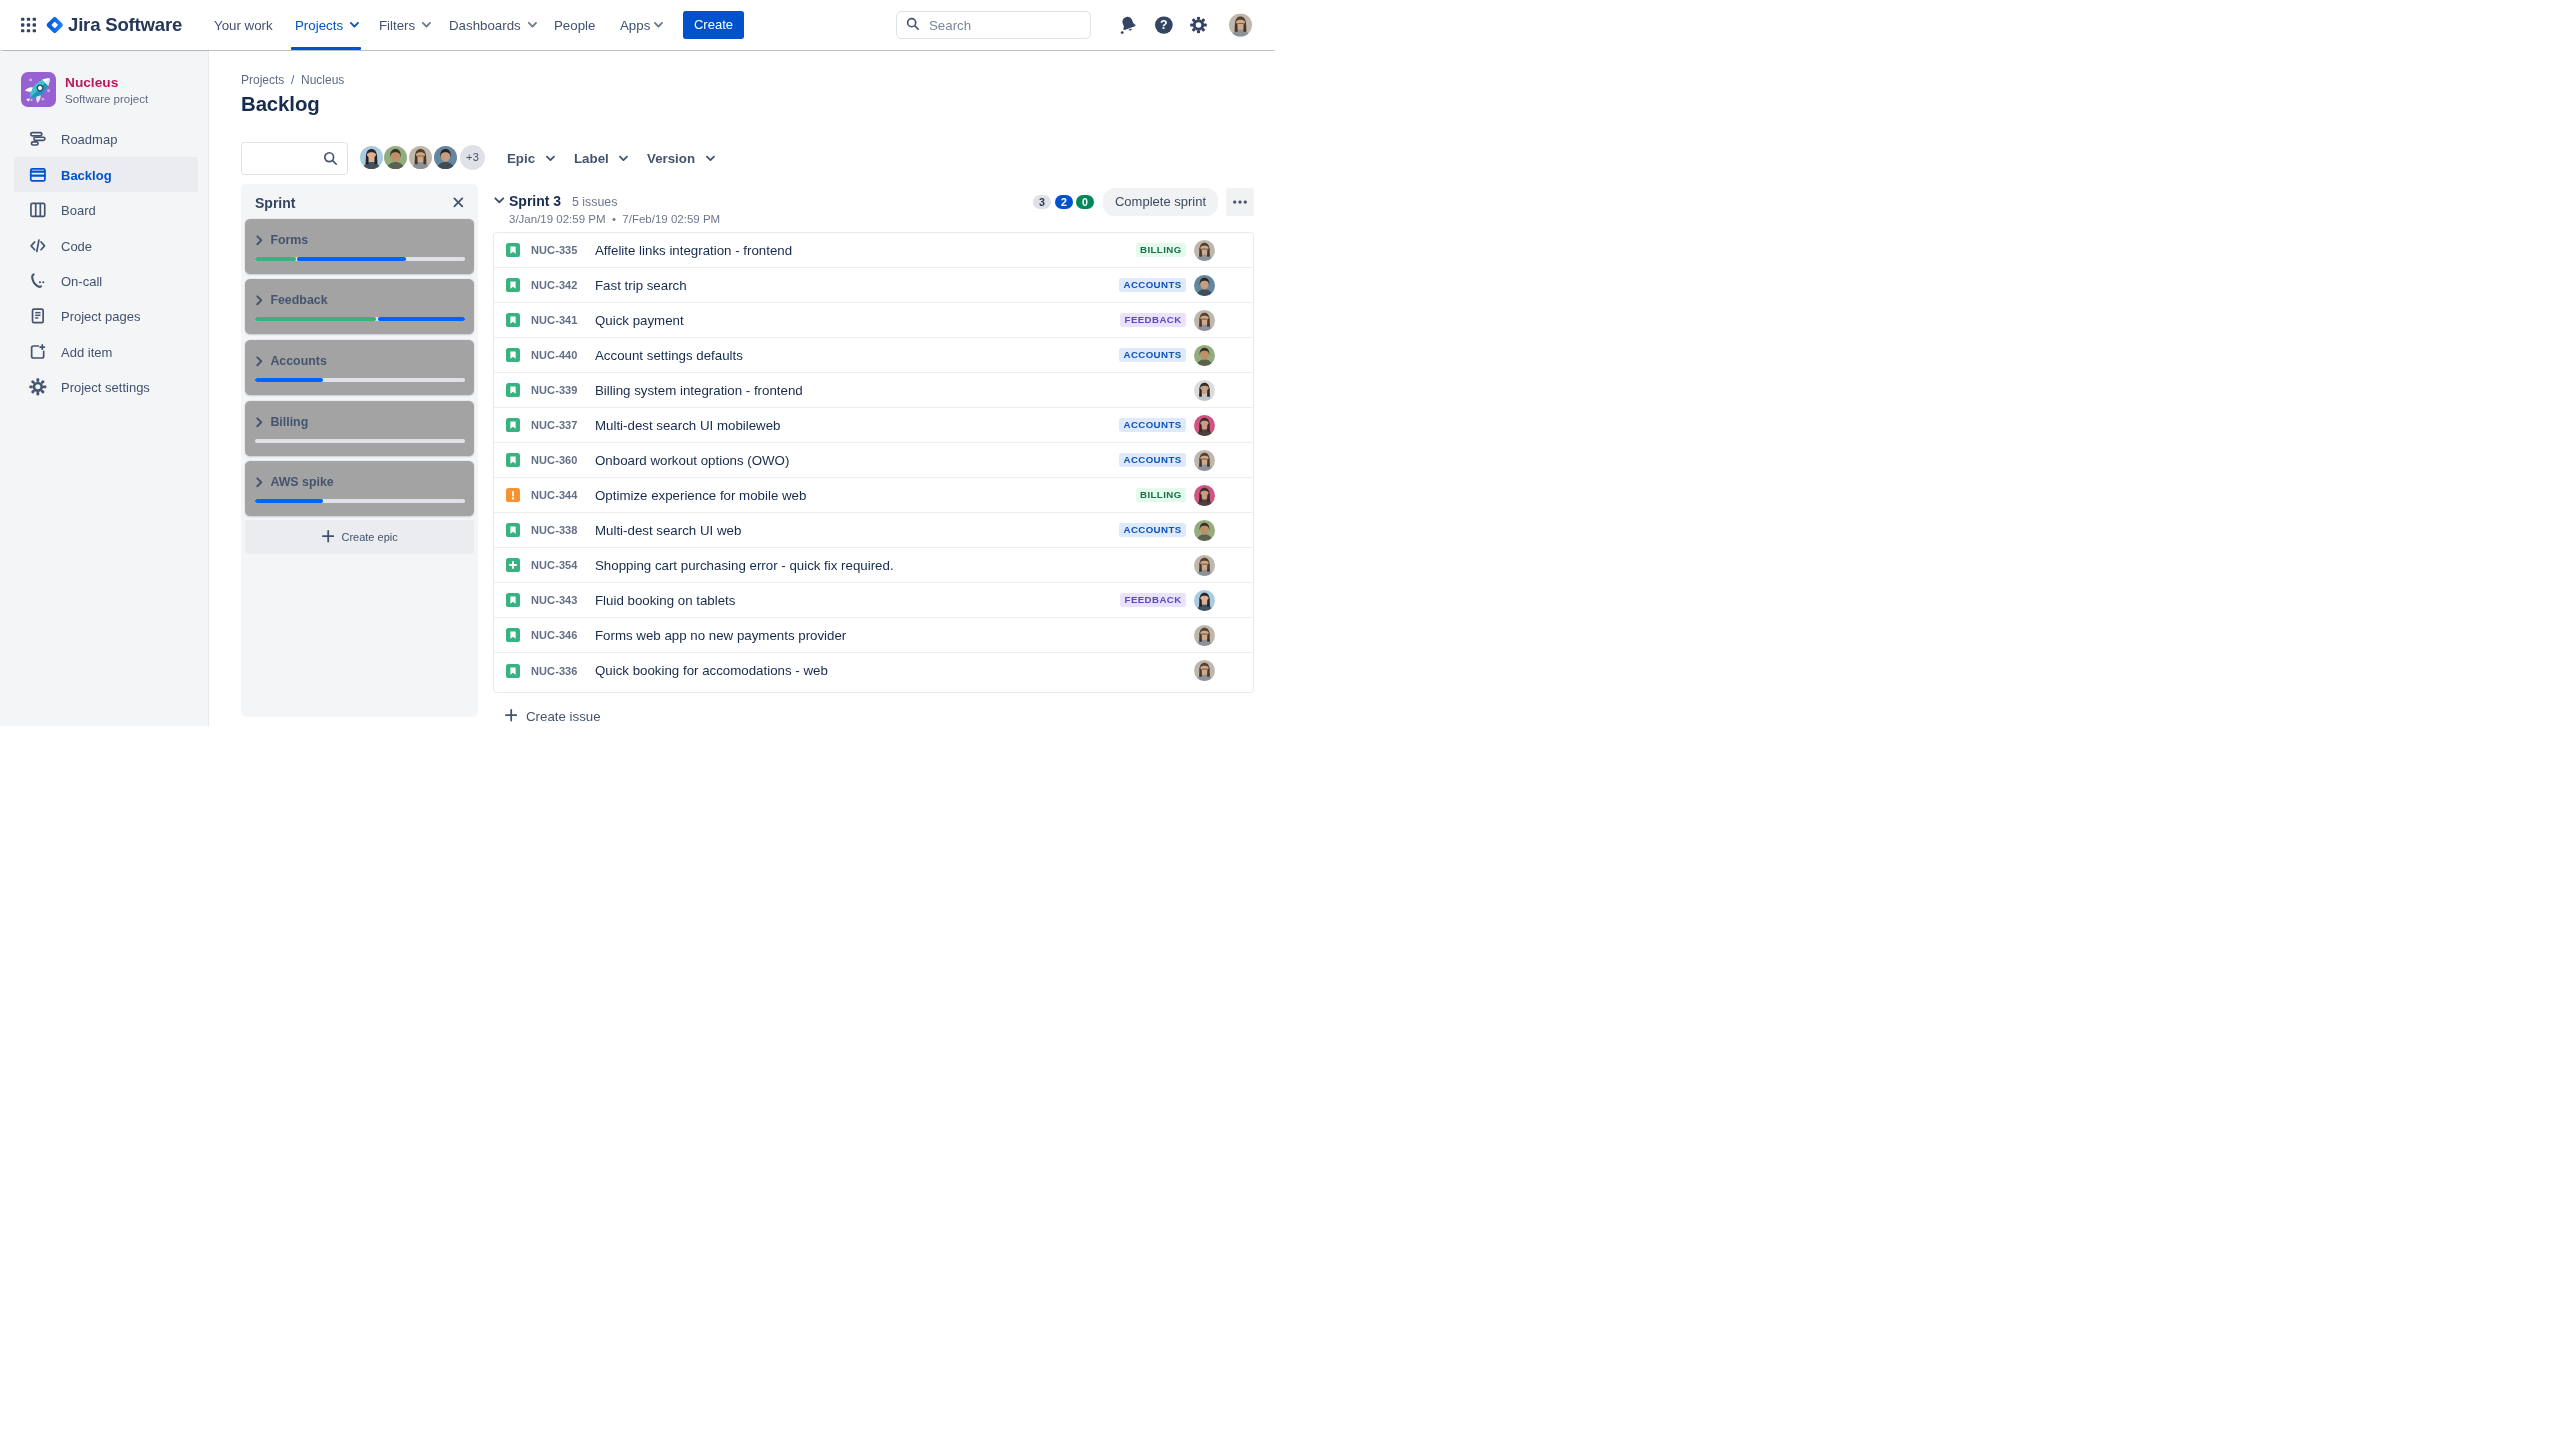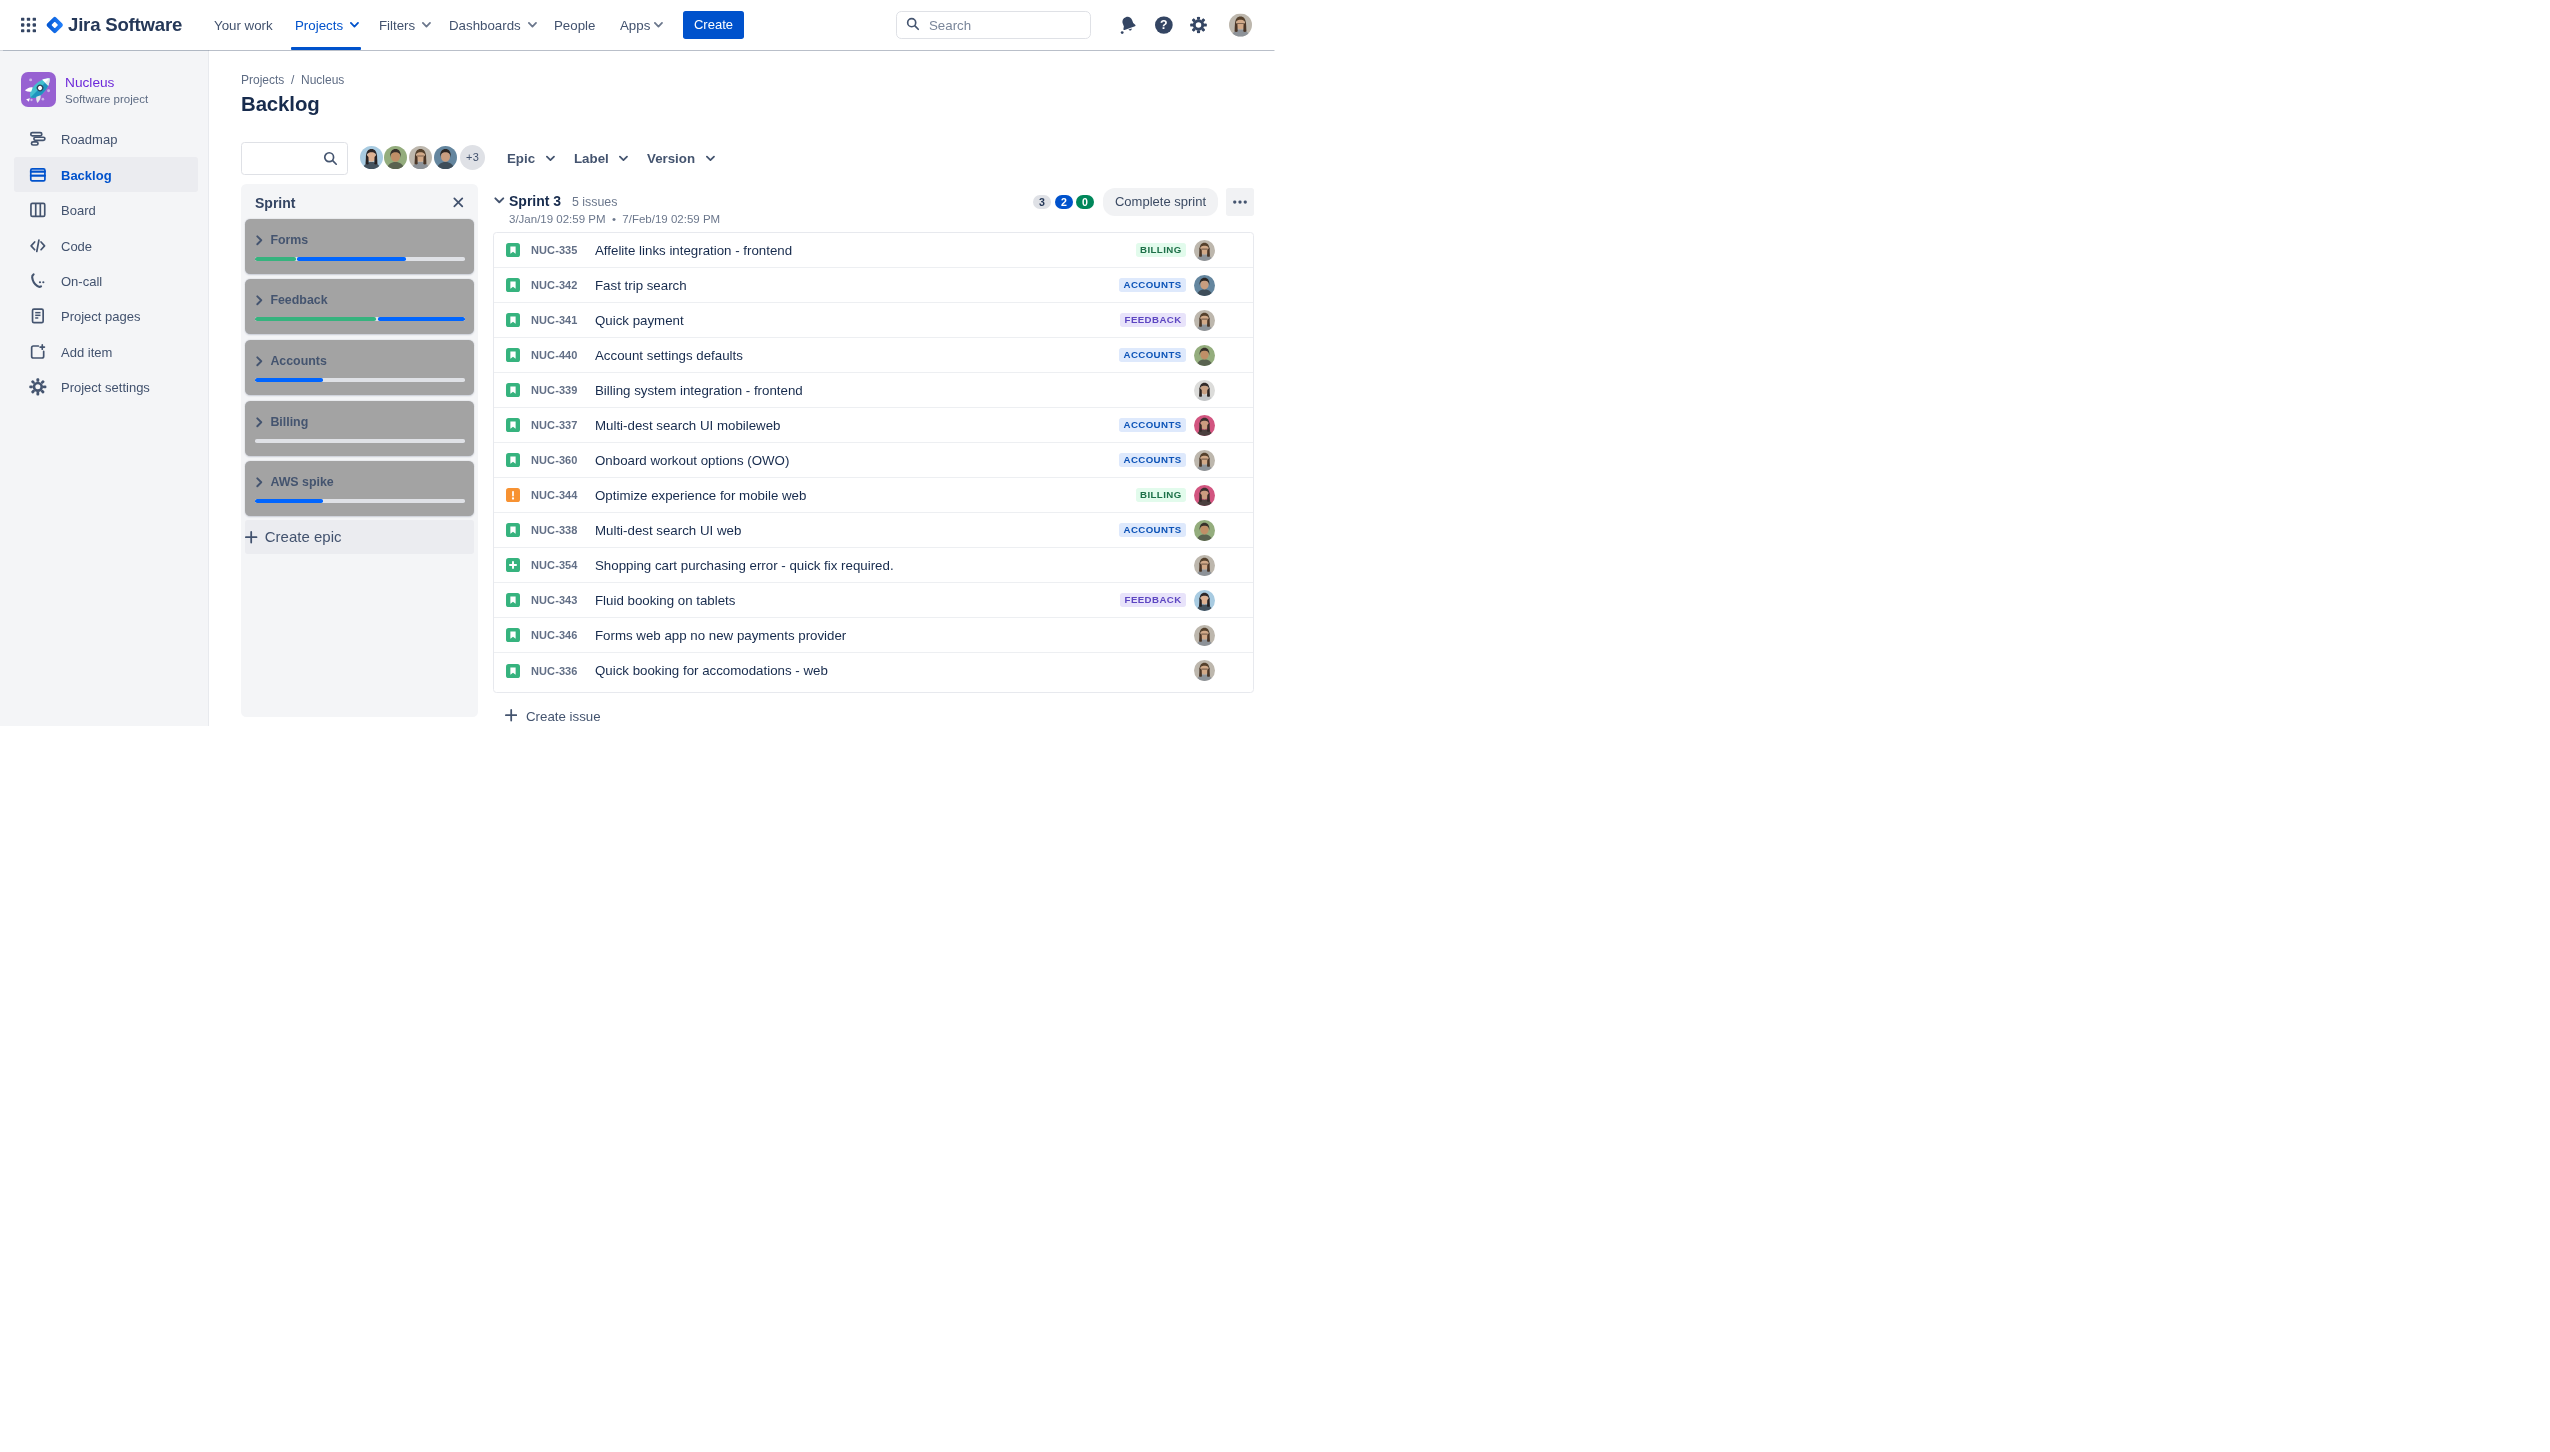--- a/index.html
+++ b/index.html
@@ -17,21 +17,21 @@
 .wordmark{font-size:18.6px;font-weight:600;color:#253858;letter-spacing:-0.2px}
 #underline{position:absolute;left:291px;top:47px;width:70px;height:2.7px;background:#0052CC;border-radius:0.9px}
 #createbtn{position:absolute;left:683px;top:10.6px;width:61px;height:28px;background:#0052CC;border-radius:2.7px;
   color:#fff;font-size:13px;font-weight:500;line-height:28px;text-align:center}
 #navsearch{position:absolute;left:896px;top:10.6px;width:195px;height:28px;border:1.8px solid #DFE1E6;
   border-radius:5.3px;background:#fff}
 #navsearch span{position:absolute;left:32px;top:50%;transform:translateY(-50%);font-size:13.3px;color:#7A869A}
 
 #side{position:absolute;left:0;top:50px;width:209px;height:677px;background:#F4F5F7;border-right:0.9px solid #E8EAEE}
 #projicon{position:absolute;left:21px;top:72px;width:35px;height:35px;border-radius:7px;overflow:hidden}
-#projname{position:absolute;left:65px;top:75px;font-size:13.7px;font-weight:400;color:#6d28d9}
+#projname{position:absolute;left:65px;top:75px;font-size:13.7px;font-weight:700;color:#be185d}
 #projtype{position:absolute;left:65px;top:93px;font-size:11.5px;color:#5E6C84}
 .mitem{position:absolute;left:14px;width:184px;height:35px;border-radius:2.7px;color:#42526E;font-size:13px}
 .mitem .ic{position:absolute;left:15px;top:8.9px;width:17.7px;height:17.7px}
 .mitem .lb{position:absolute;left:47px;top:50%;transform:translateY(-50%);white-space:nowrap}
 .mitem.sel{background:#EBECF0;color:#0052CC;font-weight:600}
 
 #crumb{position:absolute;left:241px;top:73px;font-size:12px;font-weight:500;color:#5E6C84}
 #h1{position:absolute;left:241px;top:93px;font-size:20.4px;font-weight:600;color:#172B4D;letter-spacing:-0.1px}
 #fsearch{position:absolute;left:241px;top:142px;width:107px;height:33px;border:1.8px solid #DFE1E6;border-radius:3.5px;background:#fff}
 .fav{position:absolute;top:145px;width:25px;height:25px;border-radius:50%;border:1.8px solid #fff}
@@ -43,21 +43,21 @@
 #epics{position:absolute;left:241px;top:184px;width:237px;height:533px;background:#F4F5F7;border-radius:5.3px}
 #epics h2{position:absolute;left:14px;top:10.6px;font-size:14px;font-weight:700;color:#344563}
 #epicx{position:absolute;right:14px;top:13.3px}
 .ecard{position:absolute;left:4.4px;width:229px;height:55px;background:#a3a3a3;border-radius:5.3px;
   box-shadow:0 0.9px 1.8px rgba(9,30,66,.18),0 0 0.9px rgba(9,30,66,.12)}
 .ecard .tt{position:absolute;left:25px;top:13.7px;font-size:12.4px;font-weight:700;color:#44546F}
 .ecard .ch{position:absolute;left:10.6px;top:16px}
 .bar{position:absolute;left:9.7px;top:38px;width:210px;height:3.5px;border-radius:1.8px;background:#DFE1E6;overflow:hidden}
 .bar i{position:absolute;top:0;height:3.5px;border-radius:1.8px}
 #cepic{position:absolute;left:4.4px;top:336px;width:229px;height:34px;background:#EBECF0;border-radius:2.7px;
-  font-size:15px;font-weight:500;color:#42526E;text-align:left;line-height:34px}
+  font-size:11px;font-weight:500;color:#42526E;text-align:center;line-height:34px}
 .pill{position:absolute;top:195px;width:17.7px;height:14px;border-radius:8px;font-size:10.6px;font-weight:700;
   text-align:center;line-height:15px}
 #cspr{position:absolute;left:1103px;top:188px;width:115px;height:28px;background:#F1F2F4;border-radius:12px;
   font-size:13px;font-weight:500;color:#3B4A63;text-align:center;line-height:28px}
 #dots{position:absolute;left:1226px;top:188px;width:27.5px;height:28px;background:#F1F2F4;border-radius:2.7px}
 #list{position:absolute;left:493px;top:232px;width:761px;height:461px;background:#fff;
   border:0.9px solid #E7E9EE;border-radius:3.5px}
 .row{position:relative;height:35px;border-bottom:0.9px solid #EDEFF2;display:flex;align-items:center}
 .row:last-child{border-bottom:none}
 .row .tic{margin-left:11.5px;width:14px;height:14px;flex:none}

